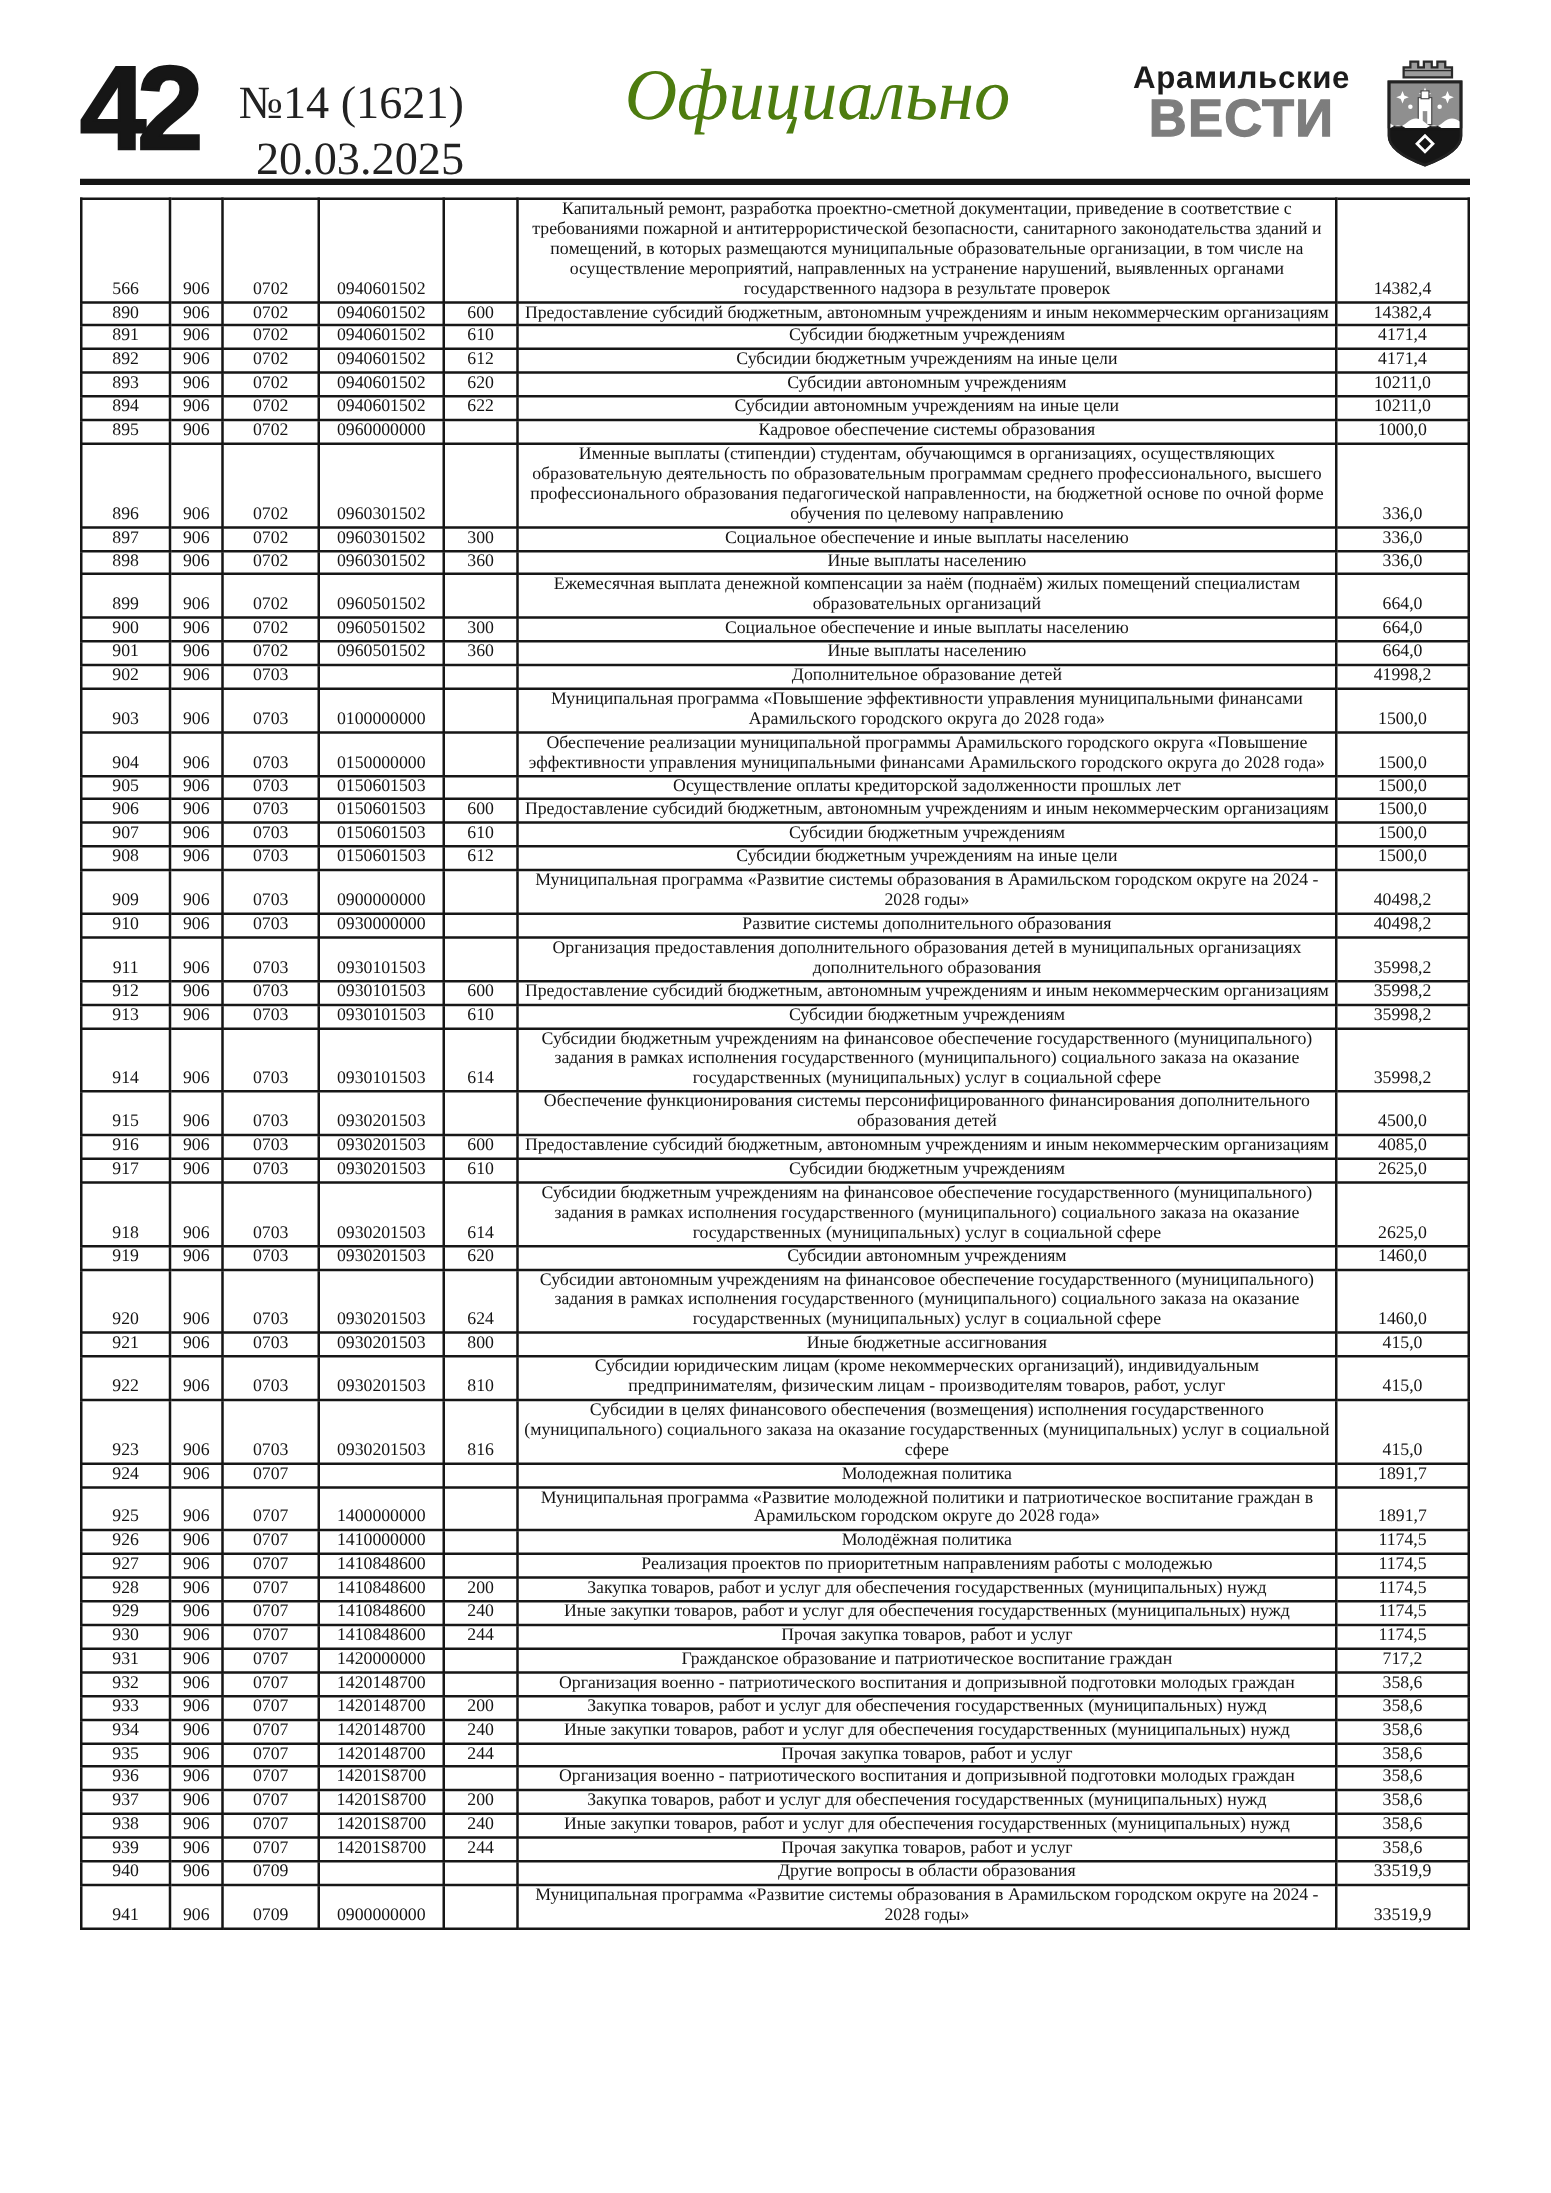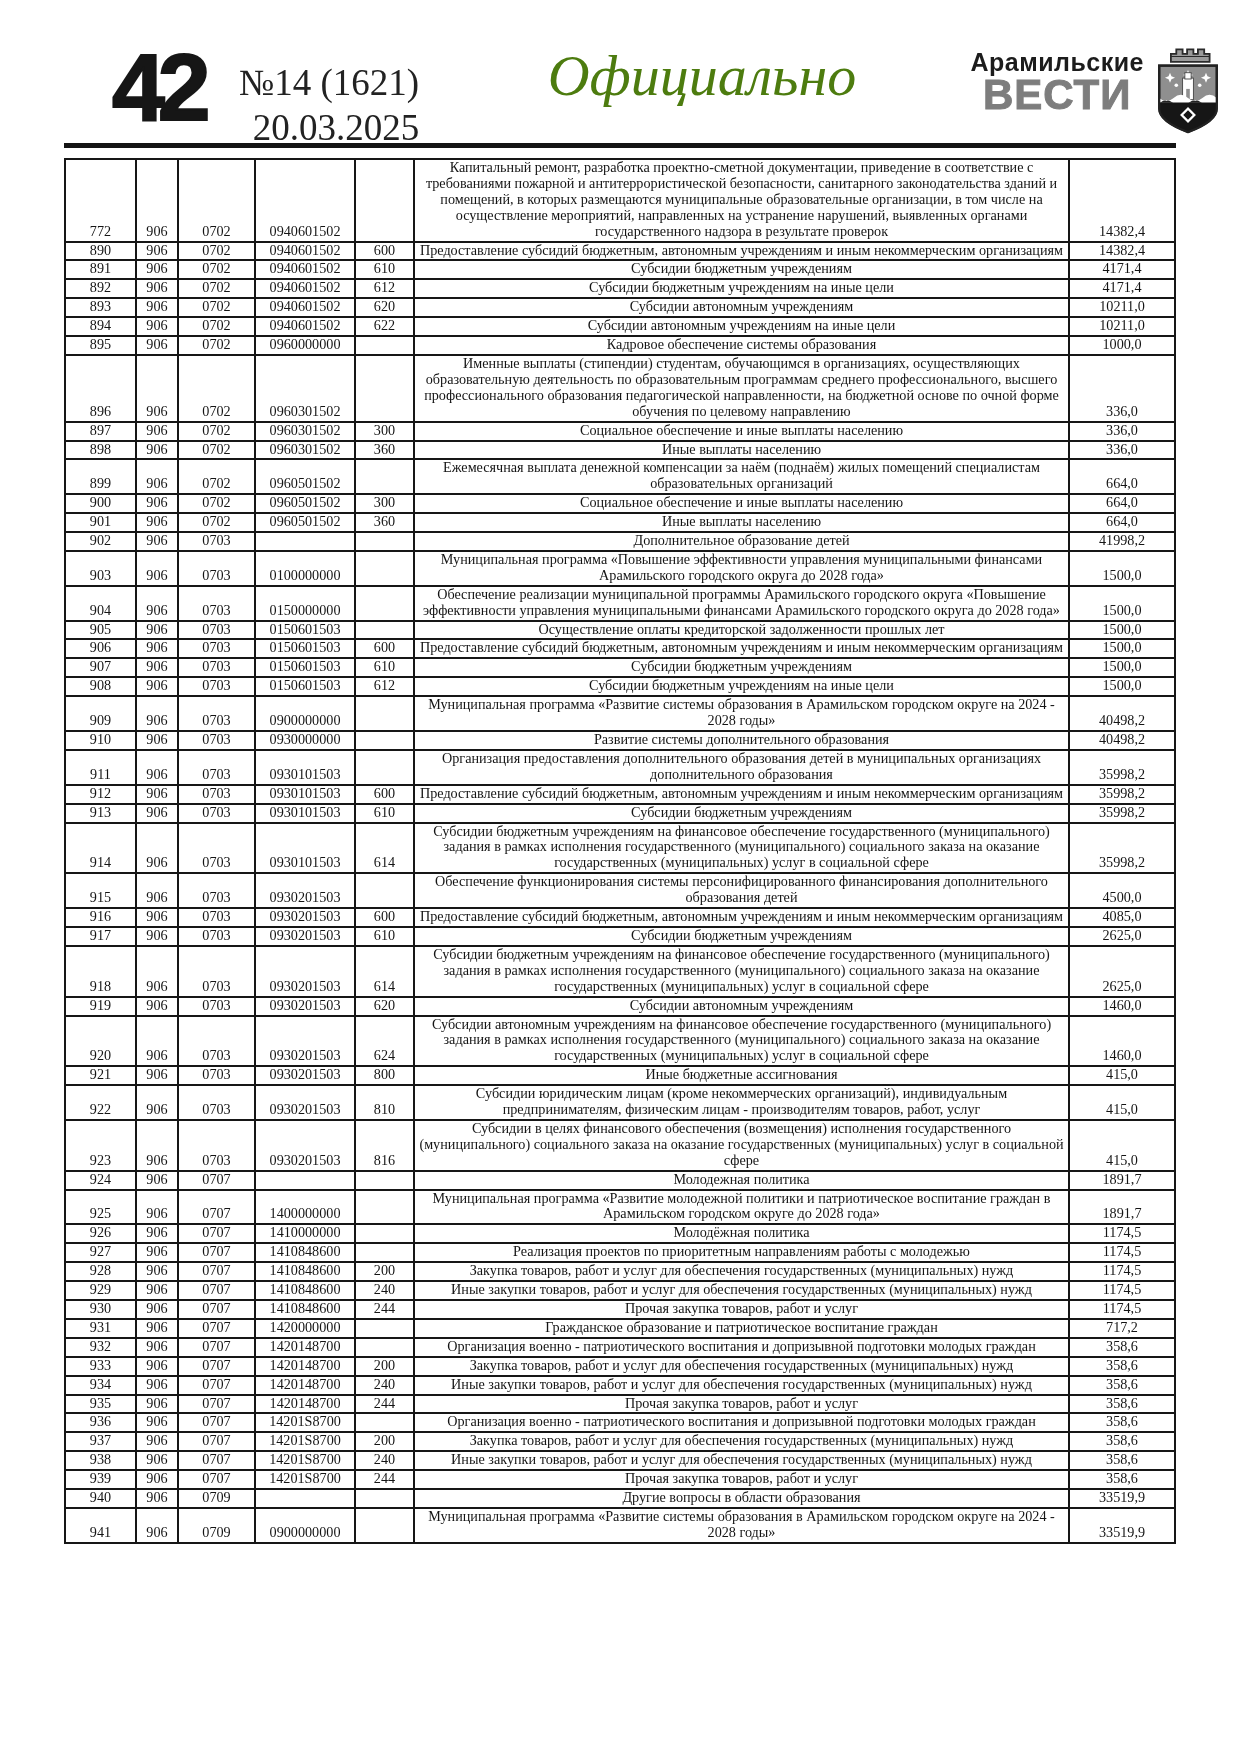--- a/index.html
+++ b/index.html
@@ -5,39 +5,39 @@
   * { box-sizing: border-box; }
   html,body { margin:0; padding:0; background:#ffffff; }
   body {
     width:1241px; height:1754px; position:relative;
     font-family:"Liberation Serif", serif; color:#1a1a1a;
     overflow:hidden;
   }
   .page { position:absolute; inset:0; background:#fff; }
 
   
-  .header { position:absolute; left:64px; top:38px; width:1112px; height:104px;margin-left:48px; }
+  .header { position:absolute; left:64px; top:38px; width:1112px; height:104px; }
   .page-num {
     position:absolute; left:0; top:6px;
     font-family:"Liberation Sans", sans-serif; font-weight:900;
     font-size:95px; line-height:0.92; letter-spacing:-7px; color:#161616;
     -webkit-text-stroke:2px #161616;
   }
   .issue-block {
     position:absolute; left:127px; top:22px;
     font-size:37px; line-height:1.22; color:#222;
     font-family:"Liberation Serif", serif;
     text-align:right;
   }
   .section-title {
     position:absolute; left:370px; width:440px; top:4px; text-align:center;
     font-style:italic; font-size:58px; color:#4d7c0f;
     font-family:"Liberation Serif", serif;
   }
-  .brand { position:absolute; right:0; top:4px; display:flex; align-items:flex-start; gap:8px; }
+  .brand { position:absolute; right:0; top:4px; display:flex; align-items:flex-start; gap:24px; }
   .brand-text { display:flex; flex-direction:column; align-items:center; margin-top:8px; }
   .brand-top {
     font-family:"Liberation Sans", sans-serif; font-weight:700;
     font-size:25px; letter-spacing:0.5px; color:#1c1c1c; line-height:1;
   }
   .brand-bottom {
     font-family:"Liberation Sans", sans-serif; font-weight:800;
     font-size:42px; letter-spacing:1px; color:#7d7d7d; line-height:0.95;
     -webkit-text-stroke:1px #7d7d7d;
   }
@@ -117,21 +117,21 @@
         <col style="width:71px">
           <col style="width:42px">
           <col style="width:77px">
         <col style="width:100px">
           <col style="width:59px">
           <col>
           <col style="width:106px">
       </colgroup>
       <tbody>
   <tr>
-    <td class="c-num">772</td>
+    <td class="c-num">566</td>
     <td class="c-grbs">906</td>
     <td class="c-razdel">0702</td>
     <td class="c-target">0940601502</td>
     <td class="c-vid"></td>
     <td class="c-desc">Капитальный ремонт, разработка проектно-сметной документации, приведение в соответствие с требованиями пожарной и антитеррористической безопасности, санитарного законодательства зданий и помещений, в которых размещаются муниципальные образовательные организации, в том числе на осуществление мероприятий, направленных на устранение нарушений, выявленных органами государственного надзора в результате проверок</td>
     <td class="c-amount">14382,4</td>
   </tr>
 
   <tr>
     <td class="c-num">890</td>

